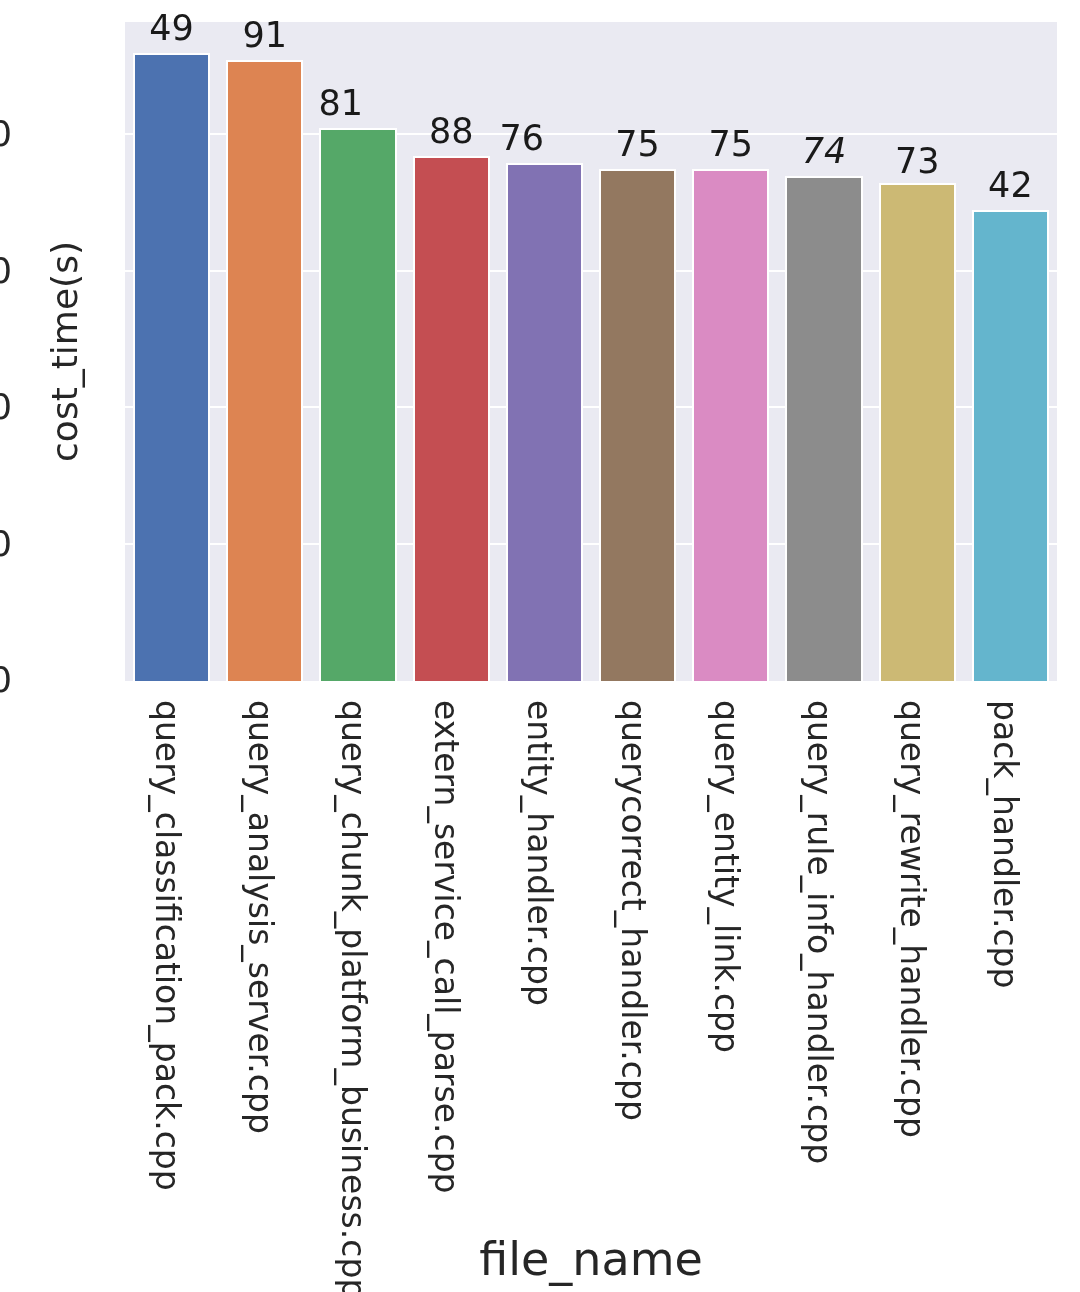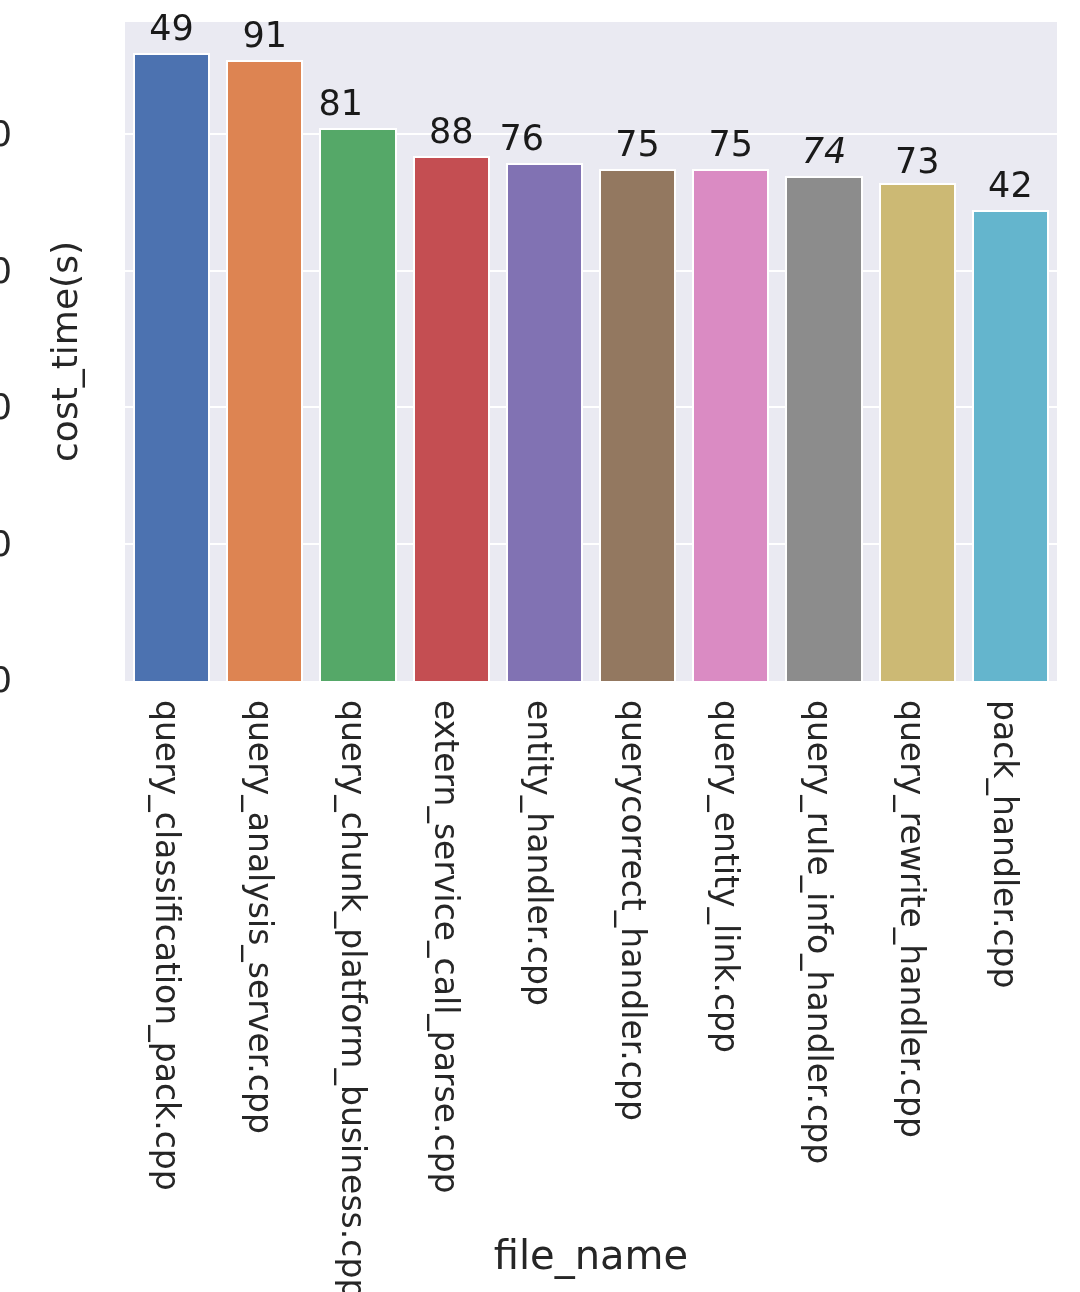--- a/index.html
+++ b/index.html
@@ -108,21 +108,21 @@
     transform-origin: 0 0;
     transform: rotate(90deg);
   }
 
   #xlabel {
     position: absolute;
     left: 125px;
     top: 1232px;
     width: 932px;
     text-align: center;
-    font-size: 40px;
+    font-size: 46px;
     color: #262626;
     white-space: nowrap;
   }
 </style>
 </head>
 <body>
 
 <div id="figure">
 
   <div id="ylabel">cost_time(s)</div>

